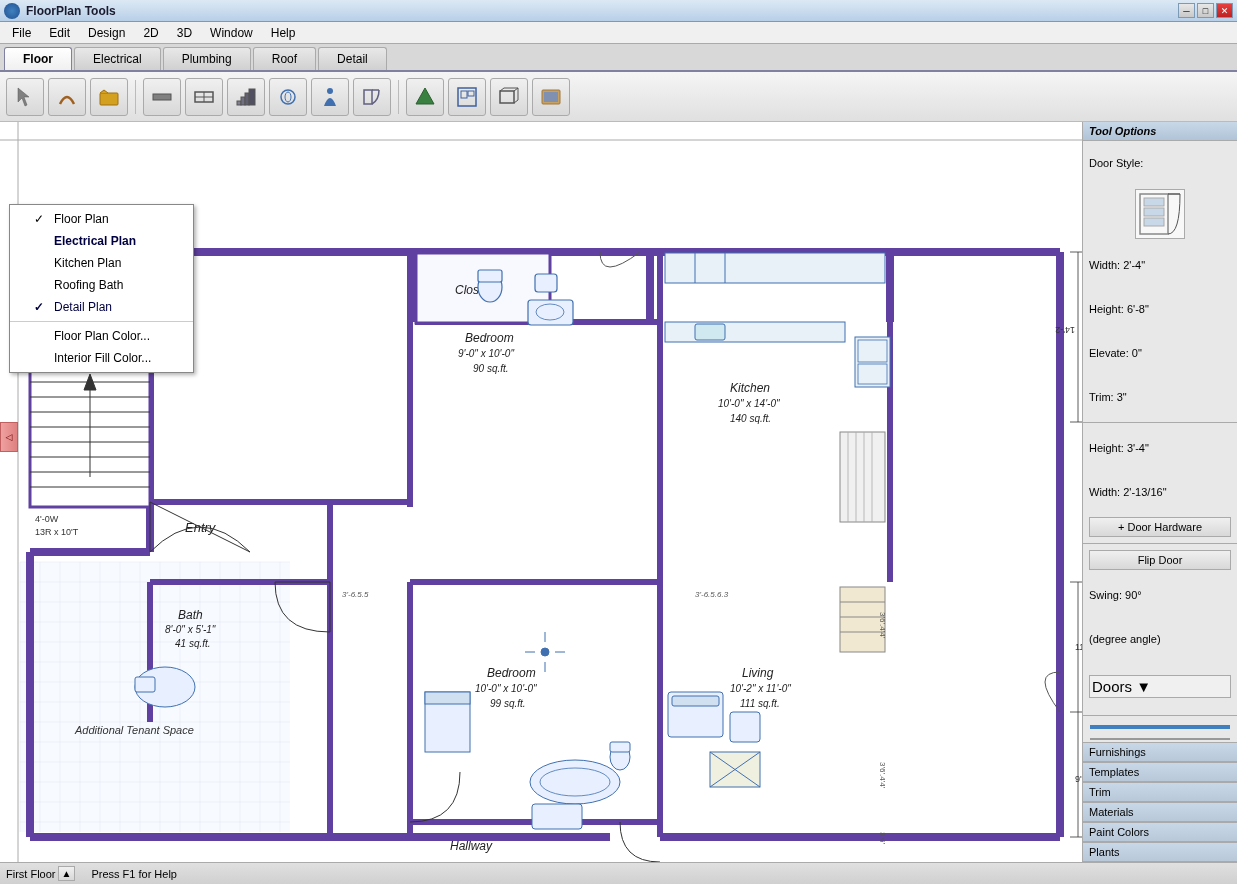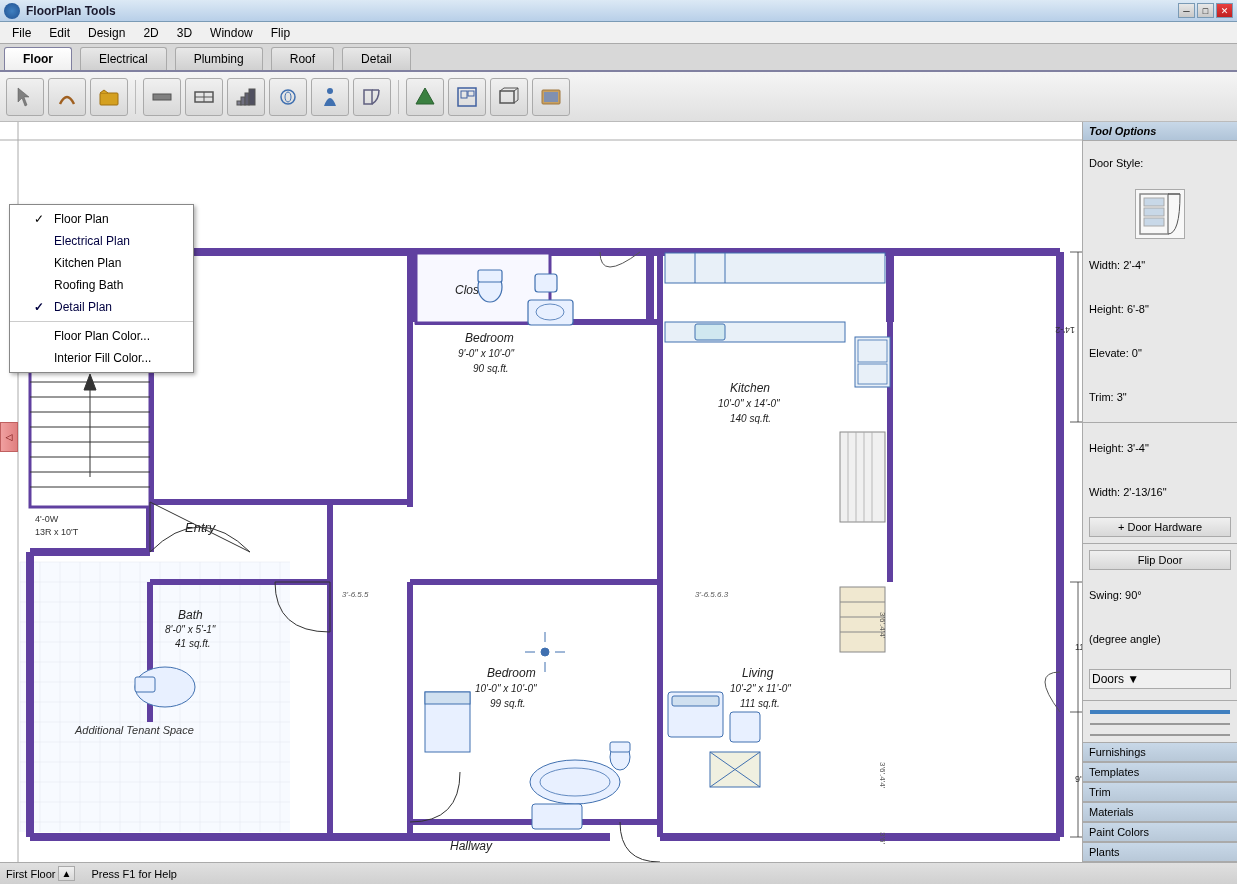--- a/index.html
+++ b/index.html
@@ -43,21 +43,21 @@
       padding: 0 0 0 4px;
       border-bottom: 2px solid #8080a0;
     }
     .tab {
       padding: 4px 18px;
       background: linear-gradient(to bottom, #e8e8e8, #d0d0d0);
       border: 1px solid #aaa;
       border-bottom: none;
       cursor: pointer;
       font-size: 12px;
-      margin-right: 8px;
+      margin-right: 2px;
       border-radius: 3px 3px 0 0;
     }
     .tab.active {
       background: linear-gradient(to bottom, #ffffff, #f0f0f0);
       font-weight: bold;
       color: #000;
       border-color: #8080a0;
       z-index: 1;
     }
 
@@ -135,23 +135,23 @@
     .option-btn {
       margin: 3px 6px;
       padding: 3px 8px;
       background: linear-gradient(to bottom, #f0f0f0, #d8d8d8);
       border: 1px solid #aaa;
       cursor: pointer;
       font-size: 11px;
       text-align: center;
     }
     .option-dropdown {
-      margin: 8px 6px;
+      margin: 14px 6px;
       padding: 2px;
-      font-size: 12px;
+      font-size: 15px;
       border: 1px solid #aaa;
       background: #f0f0f0;
       display: flex;
       align-items: center;
       justify-content: space-between;
     }
     .panel-divider { height: 1px; background: #aaa; margin: 3px 0; }
     .panel-thumbnail {
       width: 140px;
       height: 75px;
@@ -258,21 +258,21 @@
   </div>
 </div>
 
 <div id="menu-bar">
   <span class="menu-item">File</span>
   <span class="menu-item">Edit</span>
   <span class="menu-item">Design</span>
   <span class="menu-item">2D</span>
   <span class="menu-item">3D</span>
   <span class="menu-item">Window</span>
-  <span class="menu-item">Flip</span>
+  <span class="menu-item">Help</span>
 </div>
 
 <div id="tab-bar">
   <div class="tab active">Floor</div>
   <div class="tab">Electrical</div>
   <div class="tab">Plumbing</div>
   <div class="tab">Roof</div>
   <div class="tab">Detail</div>
 </div>
 
@@ -366,21 +366,21 @@
 
   <div id="canvas-area">
 
     <div id="dropdown-menu">
       <div class="dropdown-item">
         <span style="width:14px;">✓</span>
         <span>Floor Plan</span>
       </div>
       <div class="dropdown-item bold-item" style="padding-left:24px;">
         <span style="width:14px;"></span>
-        <span style="font-weight:normal;">Electrical Plan</span>
+        <span style="font-weight:bold;">Electrical Plan</span>
       </div>
       <div class="dropdown-item">
         <span style="width:14px;"></span>
         <span>Kitchen Plan</span>
       </div>
       <div class="dropdown-item">
         <span style="width:14px;"></span>
         <span>Roofing Bath</span>
       </div>
       <div class="dropdown-item bold-item">

